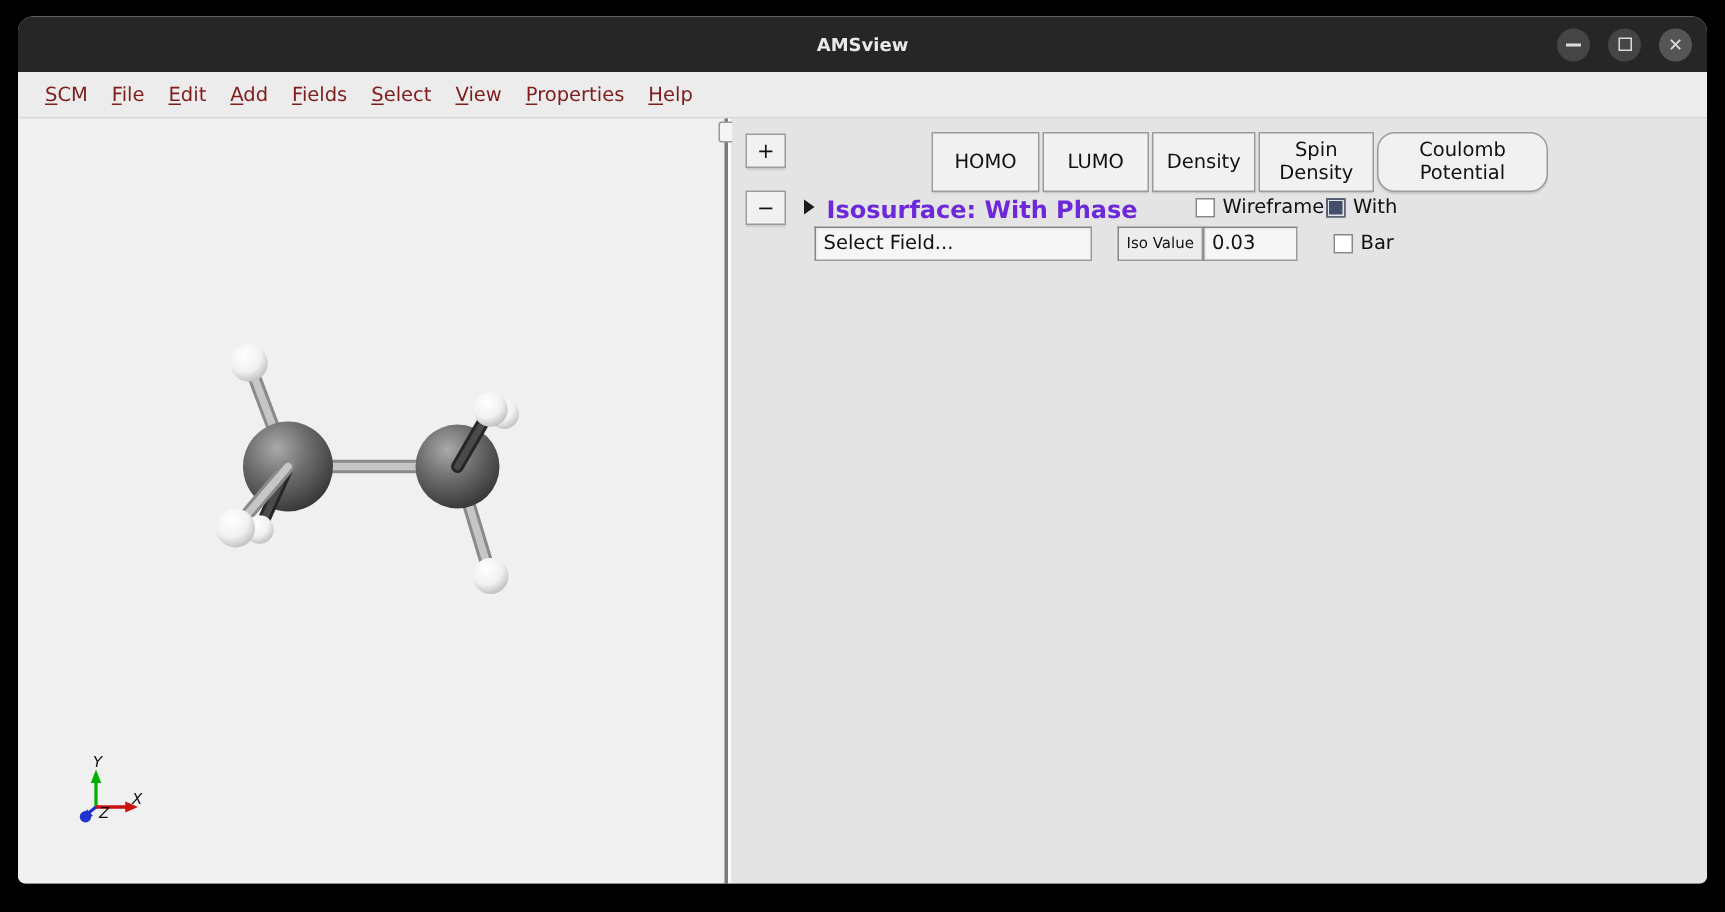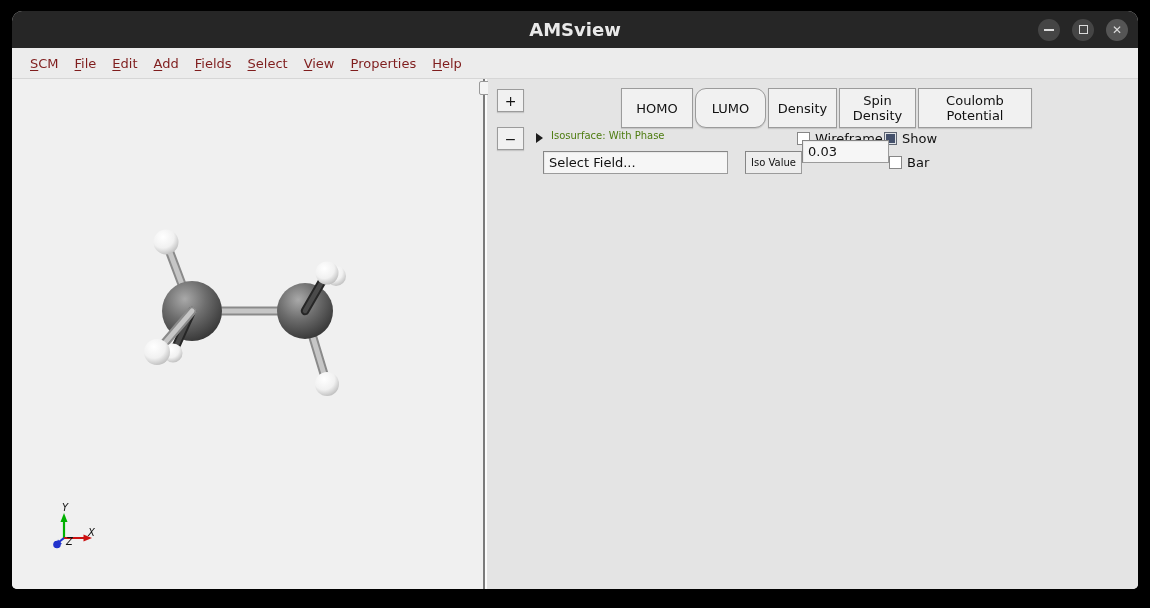--- a/index.html
+++ b/index.html
@@ -5,21 +5,21 @@
   * { margin:0; padding:0; box-sizing:border-box; }
   html,body { width:1150px; height:608px; background:#000; overflow:hidden;
               font-family:"DejaVu Sans", sans-serif; }
 
   .window { position:absolute; left:12px; top:11px; width:1126px; height:578px;
             border-radius:10px 10px 5px 5px; overflow:hidden; background:#e4e4e4; }
 
   
   .titlebar { position:absolute; left:0; top:0; width:100%; height:37px; background:#262626; }
   .title { position:absolute; left:0; right:0; top:0; height:37px; display:flex;
-           align-items:center; justify-content:center; color:#e9e9e9; font-size:18px; font-weight:bold; }
+           align-items:center; justify-content:center; color:#e9e9e9; font-size:12px; font-weight:bold; }
   .winbtns { position:absolute; right:10px; top:0; height:37px; display:flex; align-items:center; gap:12px; }
   .winbtn { width:22px; height:22px; border-radius:50%; background:#454545; display:flex;
             align-items:center; justify-content:center; color:#dcdcdc; }
   .minbar { width:10px; height:2px; background:#dcdcdc; }
   .maxbox { width:9px; height:9px; border:1.5px solid #dcdcdc; }
   .winbtn.close { background:#555; font-size:12px; }
 
   
   .menubar { position:absolute; left:0; top:37px; width:100%; height:31px; background:#ececec;
              border-bottom:1px solid #d6d6d6; display:flex; align-items:center; padding-left:11px; }
@@ -55,21 +55,21 @@
               font-size:10px; color:#111; padding:2px 5px; display:flex; align-items:center; }
 
   
   .cb { position:absolute; display:flex; align-items:center; gap:5px; height:14px; }
   .cbbox { width:13px; height:13px; background:#fff; border:1px solid #878787; flex:0 0 auto; }
   .cbbox.on { background:#44506b; border-color:#5f6572; box-shadow:inset 0 0 0 1px #dfe2e6; }
   .cblabel { font-size:13px; color:#111; white-space:nowrap; }
 
   .expander { position:absolute; left:48px; top:54px; width:0; height:0;
               border-left:7px solid #1c1c1c; border-top:5px solid transparent; border-bottom:5px solid transparent; }
-  .isotitle { position:absolute; left:63px; top:51px; font-size:10px; font-weight:normal; color:#4d7c0f; white-space:nowrap; }
+  .isotitle { position:absolute; left:63px; top:51px; font-size:16px; font-weight:bold; color:#6d28d9; white-space:nowrap; }
 </style>
 </head>
 <body>
 
 <div class="window">
 
   <div class="titlebar">
     <div class="title">AMSview</div>
     <div class="winbtns">
       <div class="winbtn">
@@ -147,45 +147,45 @@
 
     <div class="splitter"></div>
     <div class="splitter-handle"></div>
 
     <div class="rightpanel">
 
       <button class="btn sqbtn" style="left:9px; top:10px;">+</button>
 
       <div class="tabrow">
         <button class="btn" style="width:72px;">HOMO</button>
-        <button class="btn" style="width:71px;border-radius:11px;">LUMO</button>
+        <button class="btn" style="width:71px;">LUMO</button>
         <button class="btn" style="width:69px;">Density</button>
         <button class="btn" style="width:77px;">Spin Density</button>
-        <button class="btn" style="width:114px;">Coulomb Potential</button>
+        <button class="btn" style="width:114px;border-radius:12px;">Coulomb Potential</button>
       </div>
 
       <button class="btn sqbtn" style="left:9px; top:48px;">−</button>
 
       <span class="expander"></span>
       <span class="isotitle">Isosurface: With Phase</span>
 
       <span class="cb" style="left:309px; top:52px;">
         <span class="cbbox"></span>
         <span class="cblabel">Wireframe</span>
       </span>
 
       <span class="cb" style="left:396px; top:52px;">
         <span class="cbbox on"></span>
-        <span class="cblabel">Show</span>
+        <span class="cblabel">With</span>
       </span>
 
       <div class="entry" style="left:55px; top:72px; width:185px;">Select Field...</div>
 
       <div class="lblframe" style="left:257px; top:72px; width:57px;">Iso Value</div>
-      <div class="entry" style="left:314px; top:61px; width:87px;">0.03</div>
+      <div class="entry" style="left:314px; top:72px; width:63px;">0.03</div>
 
       <span class="cb" style="left:401px; top:76px;">
         <span class="cbbox"></span>
         <span class="cblabel">Bar</span>
       </span>
 
     </div>
   </div>
 </div>
 

